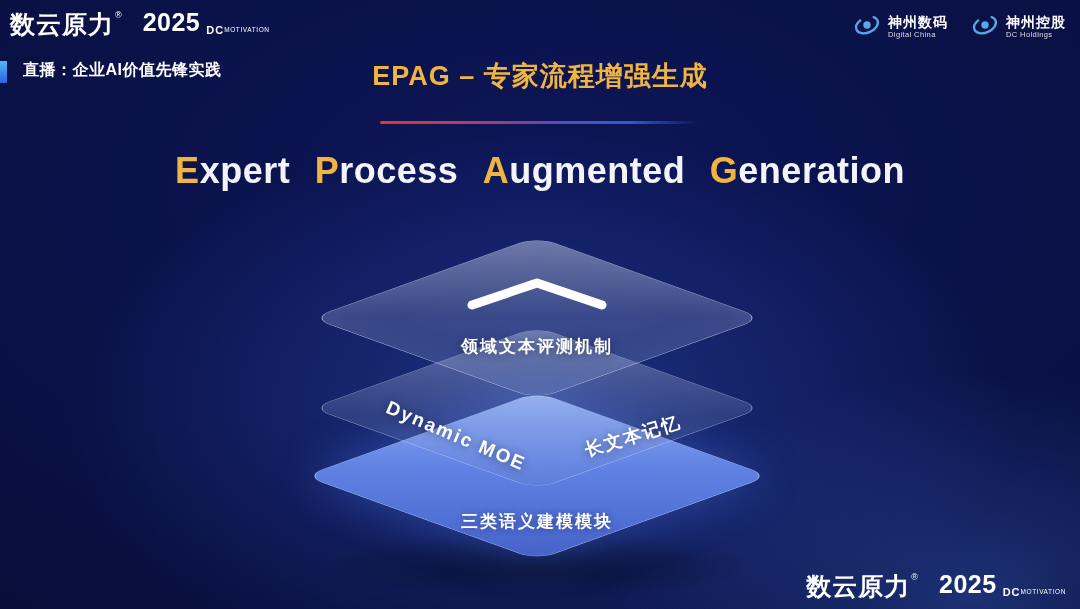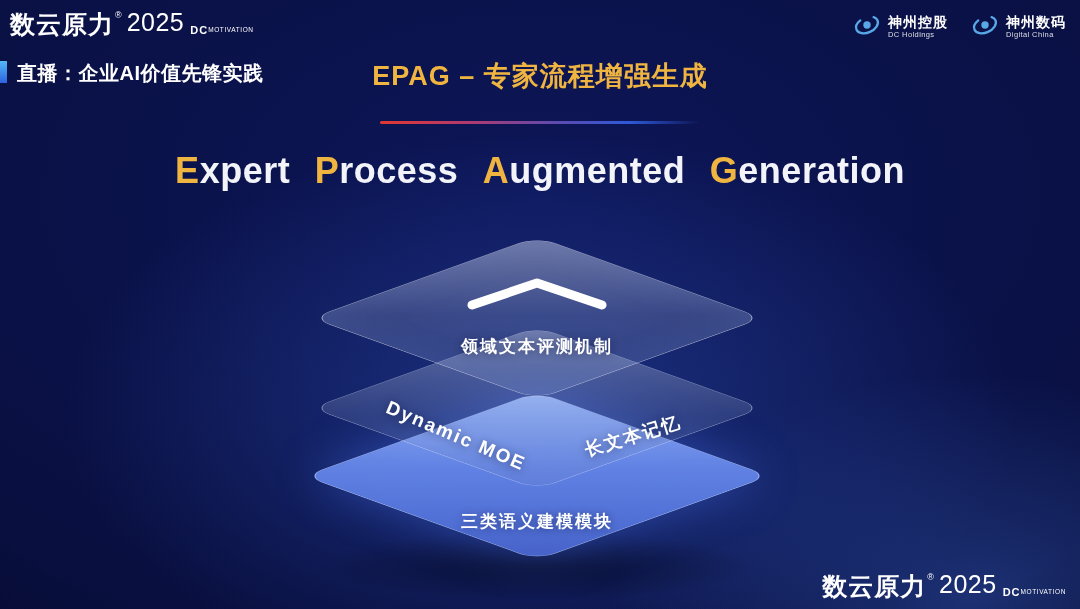--- a/index.html
+++ b/index.html
@@ -19,33 +19,33 @@
     background:radial-gradient(ellipse 1250px 760px at 50% 45%, rgba(0,0,0,0) 55%, rgba(3,5,22,0.55) 100%);
     z-index:9;
   }
 
   
   .brand { position:absolute; display:flex; align-items:flex-start; white-space:nowrap; z-index:10;text-align:right; }
   .brand--top { left:10px; top:8px; }
   .brand--bottom { right:14px; bottom:6px; }
   .brand-cn { font-size:25px; font-weight:900; letter-spacing:1px; }
   .brand-reg { font-size:9px; margin:2px 2px 0 1px; }
-  .brand-year { font-size:25px; font-weight:400; margin-left:3px; letter-spacing:0.5px; }
+  .brand-year { font-size:25px; font-weight:700; margin-left:19px; letter-spacing:0.5px; }
   .brand-stack { display:flex; flex-direction:row; margin-left:6px; margin-top:17px; line-height:1; }
   .brand-sub-top { font-size:11px; font-weight:700; letter-spacing:1px; }
   .brand-sub-bottom { font-size:6.5px; font-weight:400; letter-spacing:0.6px; margin-top:2px; }
 
   
   .live-accent {
     position:absolute; left:0; top:61px; width:7px; height:22px; z-index:10;
     background:linear-gradient(180deg,#53b7f5,#2e62e0);
   }
   .live-label {
-    position:absolute; left:17px; top:60px; z-index:10;
-    font-size:20px; font-weight:800; letter-spacing:0.5px;text-align:center;
+    position:absolute; left:23px; top:60px; z-index:10;
+    font-size:16px; font-weight:800; letter-spacing:0.5px;text-align:center;
   }
 
   
   .page-title {
     position:absolute; left:0; right:0; top:58px; text-align:center; z-index:5;
     font-size:27px; font-weight:800; letter-spacing:1px; color:#F0B541;
   }
   .title-underline {
     position:absolute; left:50%; top:121px; transform:translateX(-50%); z-index:5;
     width:320px; height:3px; border-radius:2px;
@@ -137,36 +137,36 @@
   <div class="partner">
     <span>
       <svg width="30" height="30" viewBox="0 0 34 34">
         <g transform="rotate(-24 17 17)">
           <ellipse cx="17" cy="17" rx="13" ry="8.5" fill="none" stroke="#58A8E8" stroke-width="2.6" stroke-dasharray="52 16" stroke-dashoffset="6" stroke-linecap="round"></ellipse>
         </g>
         <circle cx="17" cy="17" r="4.2" fill="#58A8E8"></circle>
       </svg>
     </span>
     <span class="partner-text">
-      <span class="partner-name">神州控股</span>
-      <span class="partner-sub">DC Holdings</span>
+      <span class="partner-name">神州数码</span>
+      <span class="partner-sub">Digital China</span>
     </span>
   </div>
   <div class="partner">
     <span>
       <svg width="30" height="30" viewBox="0 0 34 34">
         <g transform="rotate(-24 17 17)">
           <ellipse cx="17" cy="17" rx="13" ry="8.5" fill="none" stroke="#58A8E8" stroke-width="2.6" stroke-dasharray="52 16" stroke-dashoffset="6" stroke-linecap="round"></ellipse>
         </g>
         <circle cx="17" cy="17" r="4.2" fill="#58A8E8"></circle>
       </svg>
     </span>
     <span class="partner-text">
-      <span class="partner-name">神州数码</span>
-      <span class="partner-sub">Digital China</span>
+      <span class="partner-name">神州控股</span>
+      <span class="partner-sub">DC Holdings</span>
     </span>
   </div>
 </div>
 
 <div class="stack">
   <div class="stack-shadow"></div>
   <div class="slab slab--bottom"></div>
   <div class="slab slab--middle"></div>
   <div class="slab slab--top"></div>
 

